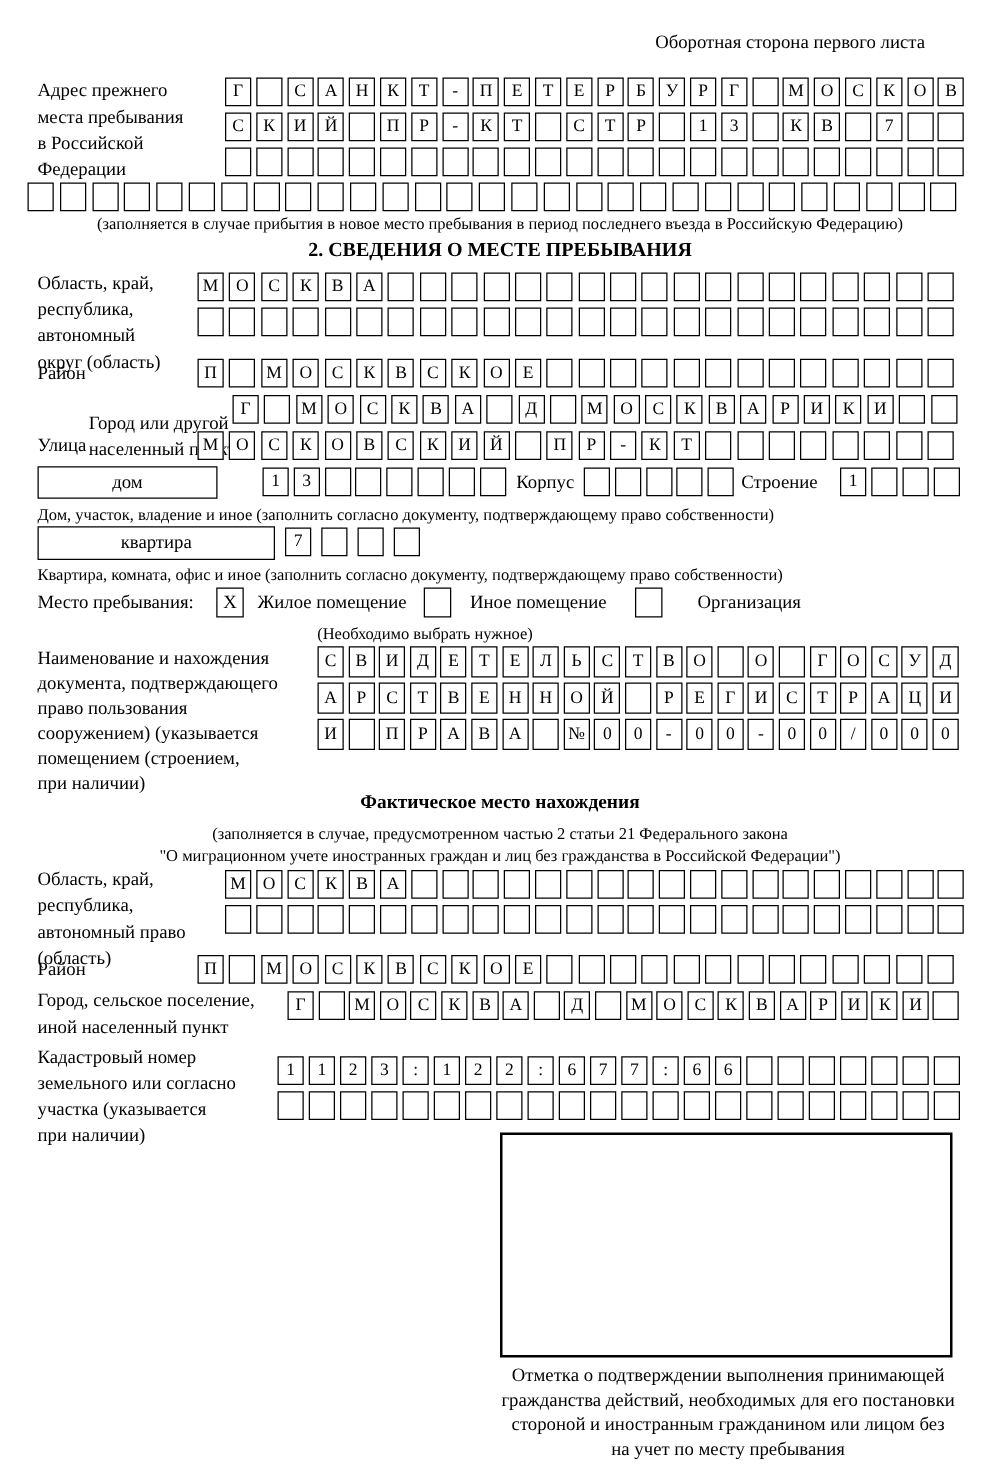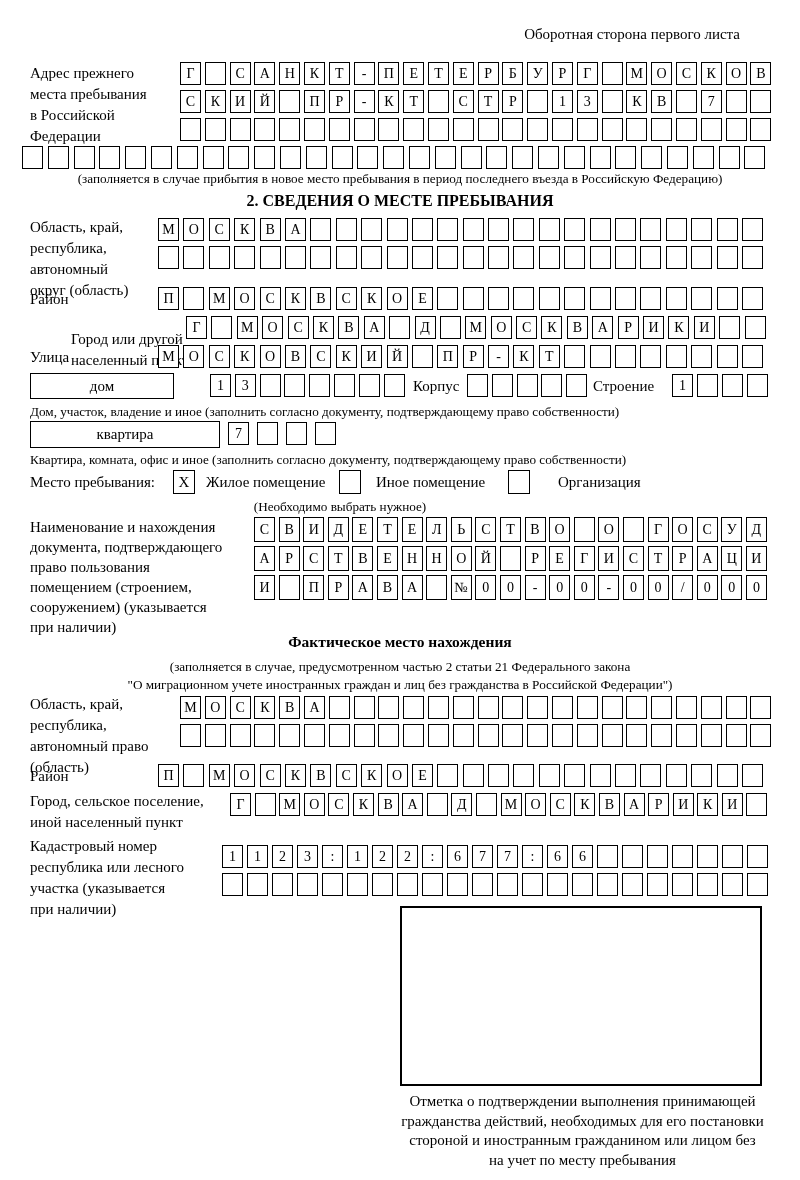--- a/index.html
+++ b/index.html
@@ -337,22 +337,22 @@
   <div class="chk" style="left:339px;top:470px;"></div>
   <div class="abs lbl" style="left:376px;top:472px;">Иное помещение</div>
   <div class="chk" style="left:508px;top:470px;"></div>
   <div class="abs lbl" style="left:558px;top:472px;">Организация</div>
   <div class="abs note" style="left:160px;top:499px;width:360px;text-align:center;">(Необходимо выбрать нужное)</div>
 
   <div class="abs" style="left:30px;top:517px;">
     <div class="lbl" style="line-height:20px;">Наименование и нахождения</div>
     <div class="lbl" style="line-height:20px;">документа, подтверждающего</div>
     <div class="lbl" style="line-height:20px;">право пользования</div>
+    <div class="lbl" style="line-height:20px;">сооружением) (указывается</div>
     <div class="lbl" style="line-height:20px;">помещением (строением,</div>
-    <div class="lbl" style="line-height:20px;">сооружением) (указывается</div>
     <div class="lbl" style="line-height:20px;">при наличии)</div>
   </div>
   <div class="cellrow tall" style="left:254px;top:517px;gap:3.6px;">
       <div class="cell">С</div>
       <div class="cell">В</div>
       <div class="cell">И</div>
       <div class="cell">Д</div>
       <div class="cell">Е</div>
       <div class="cell">Т</div>
       <div class="cell">Е</div>
@@ -533,21 +533,21 @@
       <div class="cell">А</div>
       <div class="cell">Р</div>
       <div class="cell">И</div>
       <div class="cell">К</div>
       <div class="cell">И</div>
       <div class="cell"></div>
     </div>
 
   <div class="abs" style="left:30px;top:836px;">
     <div class="lbl">Кадастровый номер</div>
-    <div class="lbl">республика или лесного</div>
+    <div class="lbl">земельного или согласно</div>
     <div class="lbl">участка (указывается</div>
     <div class="lbl">при наличии)</div>
   </div>
   <div class="cellrow" style="left:222px;top:845px;gap:4px;">
       <div class="cell">1</div>
       <div class="cell">1</div>
       <div class="cell">2</div>
       <div class="cell">3</div>
       <div class="cell">:</div>
       <div class="cell">1</div>

